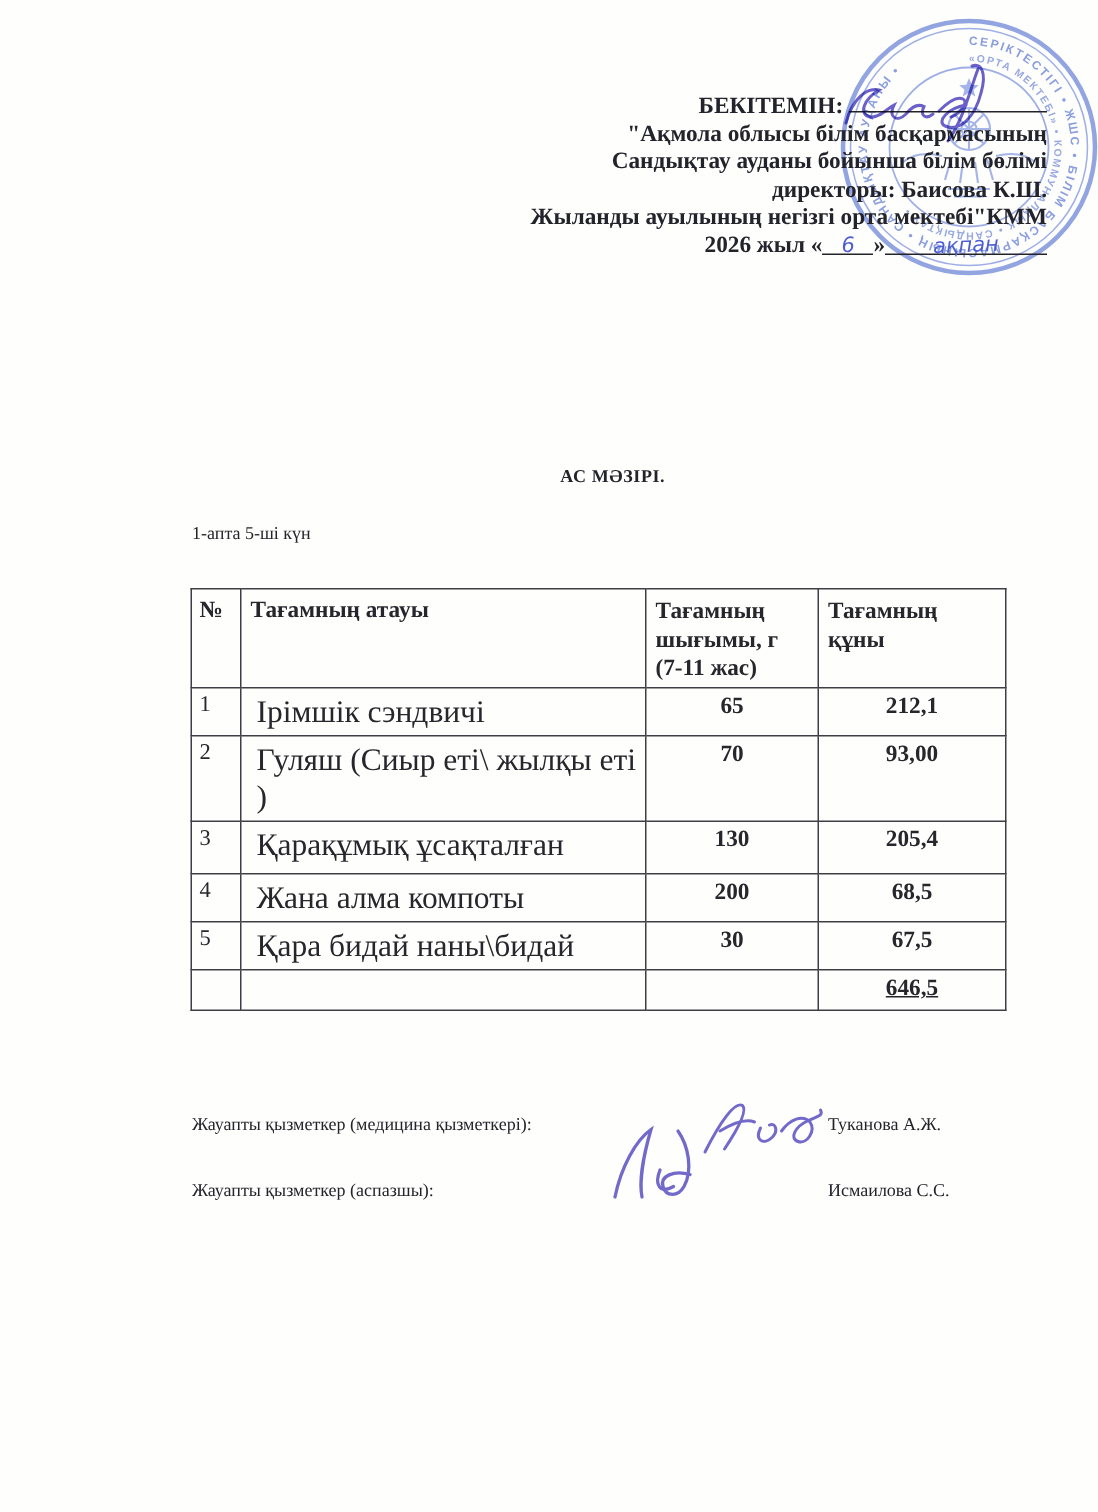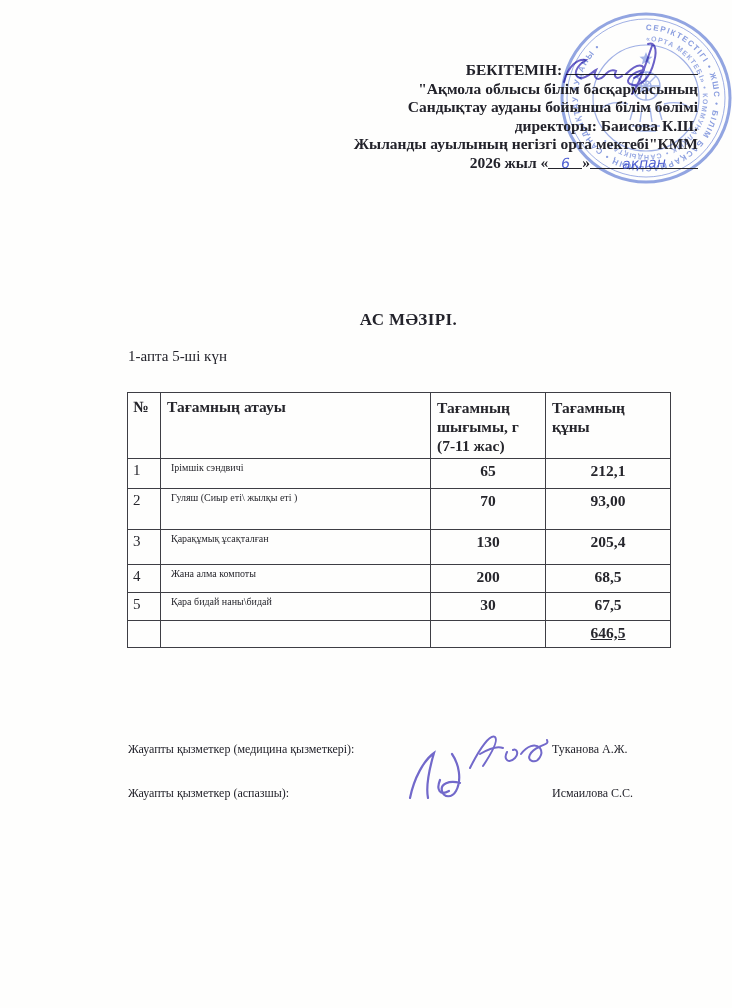--- a/index.html
+++ b/index.html
@@ -40,40 +40,40 @@
     pointer-events:none;
   }
   
   .ink{position:absolute; mix-blend-mode:multiply;}
   .ink-director{left:556px; top:40px;}
   .ink-medic{left:462px; top:724px;}
   .ink-cook{left:402px; top:746px;}
   
   .doc-title{
     position:absolute; left:86px; top:310px; width:645px;
-    text-align:center; font-weight:bold; font-size:17px; letter-spacing:.4px;
+    text-align:center; font-weight:bold; font-size:12px; letter-spacing:.4px;
   }
   .doc-subtitle{
-    position:absolute; left:128px; top:348px; font-size:15px;
+    position:absolute; left:128px; top:348px; font-size:12px;
   }
   
   .menu-table{
     position:absolute; left:127px; top:392px;
     border-collapse:collapse; table-layout:fixed; width:543px;
   }
   .menu-table td{
     border:1.6px solid #3e3e44;
     vertical-align:top; padding:3px 6px;
     font-size:15px; color:#26262c;
   }
   .menu-table td.h{font-weight:bold; text-align:left; font-size:15.5px; padding-top:5px;}
   .menu-table td.h-num{text-align:left; padding-left:5px;}
   .menu-table td.pre{white-space:pre-line; line-height:19px;}
   .menu-table td.c-num{padding-left:5px;}
-  .menu-table td.c-name{padding-left:10px; font-size:10px;}
+  .menu-table td.c-name{padding-left:10px; font-size:21px;}
   .menu-table td.c-val{font-weight:bold; text-align:center; font-size:15.5px;}
   tr.hdr{height:64px;} tr.r0{height:30px;} tr.r1{height:41px;} tr.r2{height:35px;}
   tr.r3{height:28px;} tr.r4{height:28px;} tr.rt{height:27px;text-decoration:underline;}
   
   .sig-row{position:absolute; left:128px; width:604px; font-size:12px; white-space:nowrap;}
   .sig-row-1{top:742px;} .sig-row-2{top:786px;}
   .sig-name{position:absolute; left:424px; top:0;}
 </style>
 </head>
 <body>

